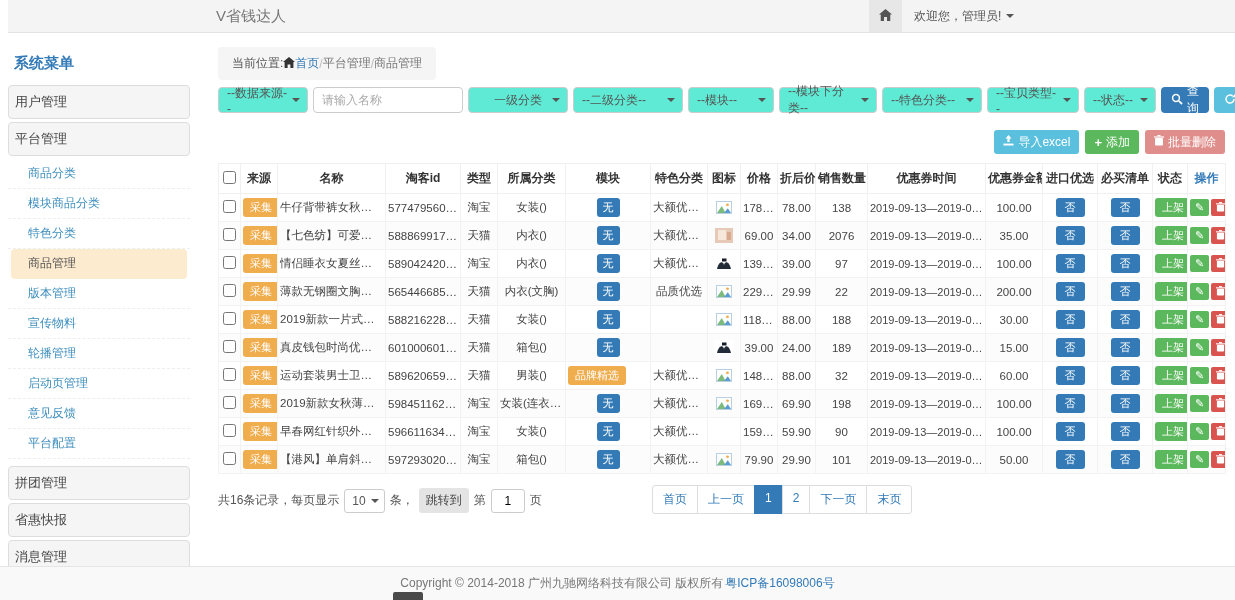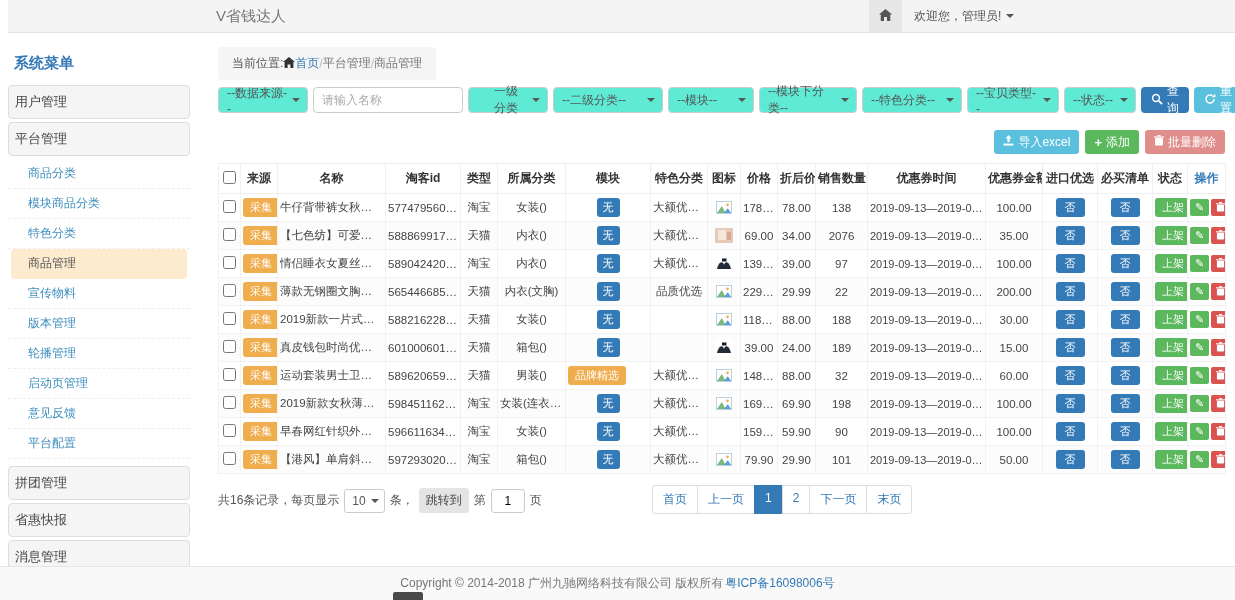--- a/index.html
+++ b/index.html
@@ -103,22 +103,22 @@
       <div class="sb-group">
         <div class="sb-header">用户管理</div>
       </div>
       <div class="sb-group">
         <div class="sb-header">平台管理</div>
         <div class="sb-submenu">
           <div class="sb-item">商品分类</div>
           <div class="sb-item">模块商品分类</div>
           <div class="sb-item">特色分类</div>
           <div class="sb-item active">商品管理</div>
+          <div class="sb-item">版本管理</div>
           <div class="sb-item">宣传物料</div>
-          <div class="sb-item">版本管理</div>
           <div class="sb-item">轮播管理</div>
           <div class="sb-item">启动页管理</div>
           <div class="sb-item">意见反馈</div>
           <div class="sb-item">平台配置</div>
         </div>
       </div>
       <div class="sb-group">
         <div class="sb-header">拼团管理</div>
       </div>
       <div class="sb-group">
@@ -143,21 +143,21 @@
     <span class="bc-sep">/</span>
     <span class="bc-item">商品管理</span>
   </div>
 
   <div class="filterbar">
     <div class="fsel" style="width:90px">
       <span>--数据来源--</span>
       <span class="caret"></span>
     </div>
     <input class="finput" placeholder="请输入名称" style="">
-    <span id="fselects" style="display:contents"><div class="fsel" style="width: 80px; padding-left: 25px;">
+    <span id="fselects" style="display:contents"><div class="fsel" style="width: 100px; padding-left: 25px;">
           <span>一级分类</span>
           <span class="caret"></span>
         </div><div class="fsel" style="width: 110px; align-items: center;">
           <span>--二级分类--</span>
           <span class="caret"></span>
         </div><div class="fsel" style="width: 86px;">
           <span>--模块--</span>
           <span class="caret"></span>
         </div><div class="fsel" style="width: 98px;">
           <span>--模块下分类--</span>

